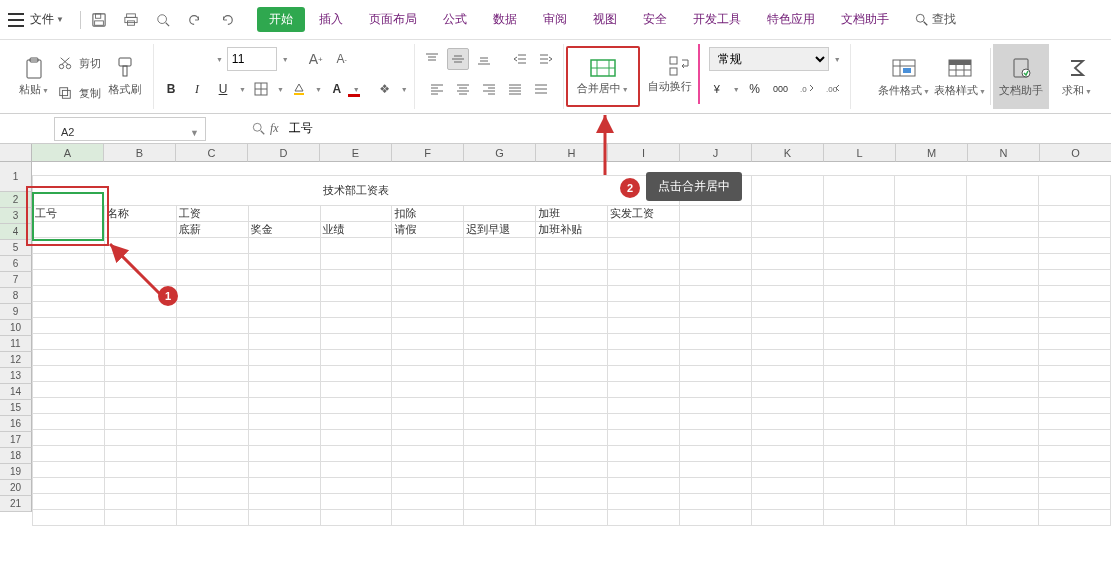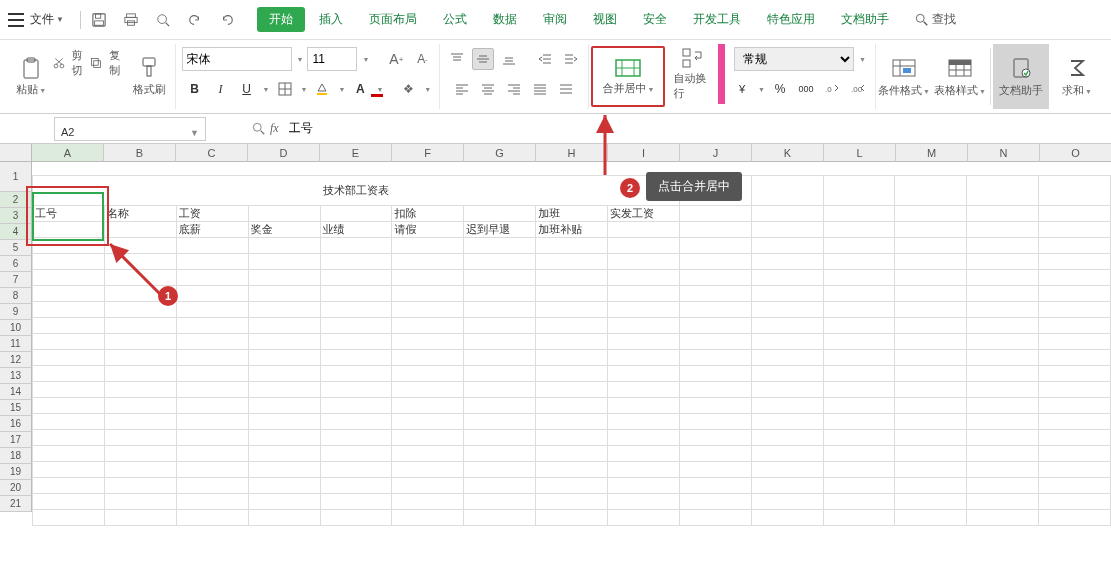--- a/index.html
+++ b/index.html
@@ -7,21 +7,21 @@
 
   
   .menubar { height: 40px; background: #fff; display: flex; align-items: center; padding: 0 8px; border-bottom: 1px solid #e0e0e0; }
   .hamburger { width: 16px; height: 14px; display: inline-flex; flex-direction: column; justify-content: space-between; margin-right: 6px; }
   .hamburger span { height: 2px; background: #333; }
   .file-menu { display: flex; align-items: center; margin-right: 8px; cursor: pointer; }
   .file-menu .drop { margin-left: 2px; font-size: 8px; color: #666; }
   .sep { width: 1px; height: 18px; background: #ccc; margin: 0 8px; }
   .qat { display: flex; align-items: center; gap: 12px; }
   .tabs { display: flex; align-items: center; margin-left: 20px; gap: 2px; }
-  .tab { padding: 4px 12px; color: #15803d; cursor: pointer; border-radius: 3px; }
+  .tab { padding: 4px 12px; color: #701a75; cursor: pointer; border-radius: 3px; }
   .tab.active { background: #2fa84f; color: #fff; font-weight: 500; }
   .find { display: flex; align-items: center; color: #555; cursor: pointer; margin-left: 12px; }
 
   
   .ribbon { height: 74px; background: #fff; border-bottom: 1px solid #d0d0d0; display: flex; align-items: stretch; padding: 4px 6px; position: relative; }
   .group { display: flex; flex-direction: column; align-items: center; padding: 0 6px; border-right: 1px solid #e8e8e8; }
   .rrow { display: flex; align-items: center; gap: 4px; height: 30px; }
   .iconbox { width: 20px; height: 20px; display: inline-flex; align-items: center; justify-content: center; color: #666; }
   .bigbtn { display: flex; flex-direction: column; align-items: center; justify-content: center; width: 44px; height: 60px; cursor: pointer; padding-top: 4px; }
   .bigbtn .ic { width: 24px; height: 24px; color: #555; }
@@ -154,21 +154,21 @@
 
   <div class="group">
     <div style="display:flex;">
       <div class="bigbtn">
         <svg class="ic" viewBox="0 0 24 24">
             <rect x="5" y="4" width="14" height="18" rx="1" fill="none" stroke="#555"></rect>
             <rect x="8" y="2" width="8" height="4" rx="1" fill="none" stroke="#555"></rect>
           </svg>
         <span class="lbl"><span>粘贴</span><span class="ddrop">▼</span></span>
       </div>
-      <div style="display:flex; flex-direction:row; justify-content:space-around; padding:4px 2px;">
+      <div style="display:flex; flex-direction:column; justify-content:space-around; padding:4px 2px;">
         <div class="rrow">
             <svg width="14" height="14" viewBox="0 0 16 16">
               <circle cx="4" cy="12" r="2.5" fill="none" stroke="#555"></circle>
               <circle cx="12" cy="12" r="2.5" fill="none" stroke="#555"></circle>
               <line x1="3" y1="2" x2="12" y2="10" stroke="#555"></line>
               <line x1="13" y1="2" x2="4" y2="10" stroke="#555"></line>
             </svg>
             <span class="smlbl" style="margin-left:3px;">剪切</span>
           </div>
         <div class="rrow">
@@ -184,21 +184,20 @@
             <rect x="6" y="2" width="12" height="8" rx="1" fill="none" stroke="#555"></rect>
             <rect x="10" y="10" width="4" height="10" fill="none" stroke="#555"></rect>
           </svg>
         <span class="lbl">格式刷</span>
       </div>
     </div>
   </div>
 
   <div class="group">
     <div class="rrow">
-      <input class="font-name" value="宋体" style="">
       <span class="ddrop">▼</span>
       <input class="font-size" value="11" style="">
       <span class="ddrop">▼</span>
       <span style="width:8px;"></span>
       <span class="alignbtn" style="color:#666;font-size:14px;">A<sup style="font-size:8px;">+</sup></span>
       <span class="alignbtn" style="color:#666;font-size:12px;">A<sup style="font-size:7px;">-</sup></span>
     </div>
     <div class="rrow">
       <span class="alignbtn" style="font-weight:bold;">B</span>
       <span class="alignbtn" style="font-style:italic;font-family:serif;">I</span>
@@ -317,21 +316,21 @@
     <div class="merge-inner bigbtn2">
       <svg width="26" height="22" viewBox="0 0 26 22">
           <rect x="1" y="3" width="24" height="16" fill="none" stroke="#2fa84f" stroke-width="1.5"></rect>
           <line x1="7" y1="3" x2="7" y2="19" stroke="#2fa84f"></line>
           <line x1="19" y1="3" x2="19" y2="19" stroke="#2fa84f"></line>
           <line x1="1" y1="11" x2="25" y2="11" stroke="#2fa84f"></line>
         </svg>
       <span class="lbl"><span>合并居中</span><span class="ddrop">▼</span></span>
     </div>
   </div>
-  <div class="bigbtn2" style="border-right:7px solid #ec4899;">
+  <div class="bigbtn2" style="border-right:2px solid #ec4899;align-items:flex-end;">
     <svg width="24" height="22" viewBox="0 0 24 22">
         <rect x="2" y="2" width="7" height="7" fill="none" stroke="#666"></rect>
         <rect x="2" y="13" width="7" height="7" fill="none" stroke="#666"></rect>
         <path d="M14 5 L20 5 L20 11 L14 11" fill="none" stroke="#666"></path>
         <path d="M16 9 L14 11 L16 13" fill="none" stroke="#666"></path>
       </svg>
     <span class="lbl">自动换行</span>
   </div>
 
   <div class="group">

